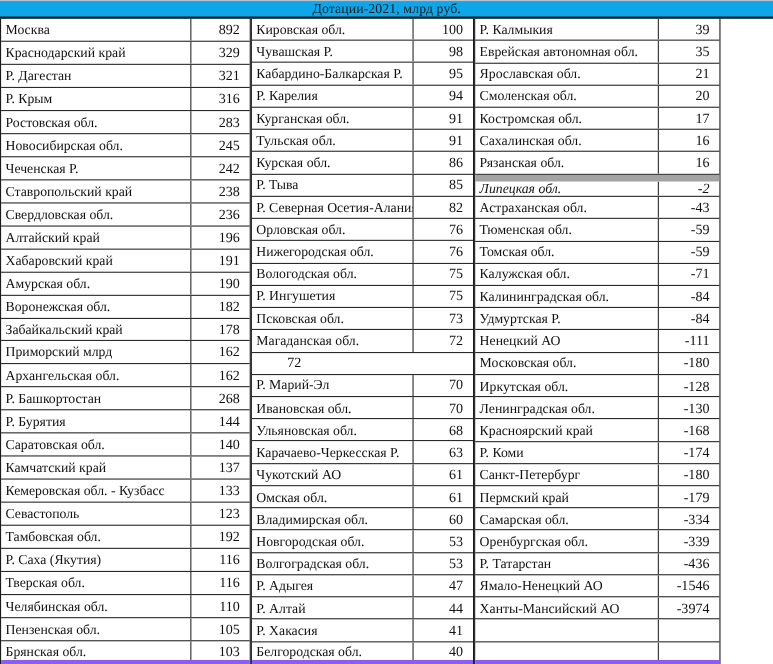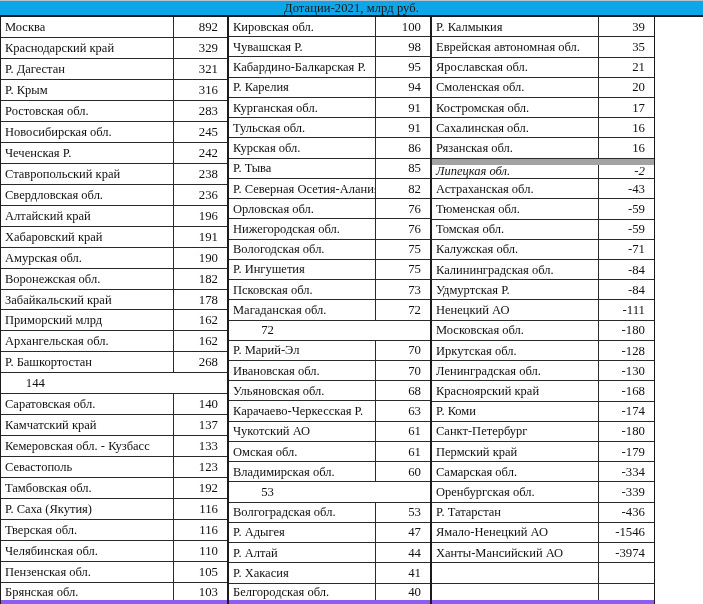--- a/index.html
+++ b/index.html
@@ -183,20 +183,21 @@
         </div>
         <div class="row">
           <div class="cell-name">Архангельская обл.</div>
           <div class="cell-val">162</div>
         </div>
         <div class="row">
           <div class="cell-name">Р.  Башкортостан</div>
           <div class="cell-val">268</div>
         </div>
         <div class="row">
+          <div class="cell-name">Р.  Бурятия</div>
           <div class="cell-val">144</div>
         </div>
         <div class="row">
           <div class="cell-name">Саратовская обл.</div>
           <div class="cell-val">140</div>
         </div>
         <div class="row">
           <div class="cell-name">Камчатский край</div>
           <div class="cell-val">137</div>
         </div>
@@ -319,20 +320,21 @@
         </div>
         <div class="row">
           <div class="cell-name">Омская обл.</div>
           <div class="cell-val">61</div>
         </div>
         <div class="row">
           <div class="cell-name">Владимирская обл.</div>
           <div class="cell-val">60</div>
         </div>
         <div class="row">
+          <div class="cell-name">Новгородская обл.</div>
           <div class="cell-val">53</div>
         </div>
         <div class="row">
           <div class="cell-name">Волгоградская обл.</div>
           <div class="cell-val">53</div>
         </div>
         <div class="row">
           <div class="cell-name">Р.  Адыгея</div>
           <div class="cell-val">47</div>
         </div>

